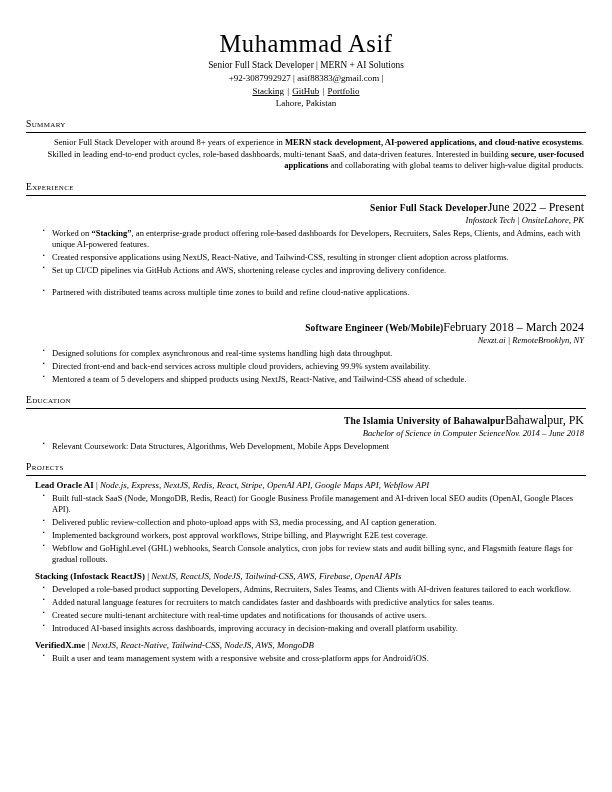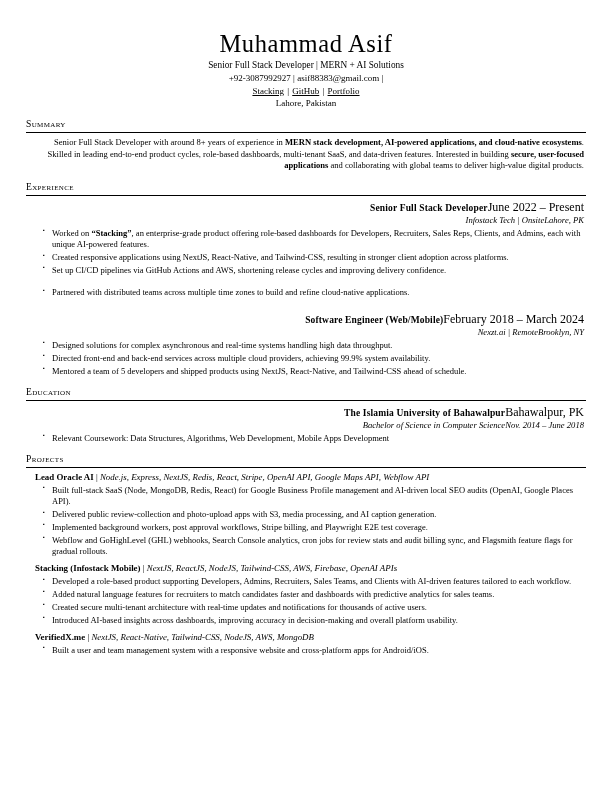--- a/index.html
+++ b/index.html
@@ -74,21 +74,21 @@
   
   .summary-text {
     font-size: 8.55px;
     line-height: 1.36;
     text-align: right;
   }
   .summary-text b { font-weight: 700; }
 
   
   .entry { margin-bottom: 1px; }
-  .entry + .entry { margin-top: 13px; }
+  .entry + .entry { margin-top: 21px; }
   .entry-row {
     display: flex;
     justify-content: flex-end;
     align-items: baseline;
     line-height: 1.3;
   }
   .entry-title {
     font-weight: 700;
     font-size: 9.5px;
     letter-spacing: 0.15px;
@@ -225,21 +225,21 @@
         <div class="project">
           <div class="project-head"><span class="project-name">Lead Oracle AI</span><span> | </span><span class="project-stack">Node.js, Express, NextJS, Redis, React, Stripe, OpenAI API, Google Maps API, Webflow API</span></div>
           <ul class="bullets">
             <li><span>Built full-stack SaaS (Node, MongoDB, Redis, React) for Google Business Profile management and AI-driven local SEO audits (OpenAI, Google Places API).</span></li>
             <li><span>Delivered public review-collection and photo-upload apps with S3, media processing, and AI caption generation.</span></li>
             <li><span>Implemented background workers, post approval workflows, Stripe billing, and Playwright E2E test coverage.</span></li>
             <li><span>Webflow and GoHighLevel (GHL) webhooks, Search Console analytics, cron jobs for review stats and audit billing sync, and Flagsmith feature flags for gradual rollouts.</span></li>
           </ul>
         </div>
         <div class="project">
-          <div class="project-head"><span class="project-name">Stacking (Infostack Mobile)</span><span> | </span><span class="project-stack">NextJS, ReactJS, NodeJS, Tailwind-CSS, AWS, Firebase, OpenAI APIs</span></div>
+          <div class="project-head"><span class="project-name">Stacking (Infostack ReactJS)</span><span> | </span><span class="project-stack">NextJS, ReactJS, NodeJS, Tailwind-CSS, AWS, Firebase, OpenAI APIs</span></div>
           <ul class="bullets">
             <li><span>Developed a role-based product supporting Developers, Admins, Recruiters, Sales Teams, and Clients with AI-driven features tailored to each workflow.</span></li>
             <li><span>Added natural language features for recruiters to match candidates faster and dashboards with predictive analytics for sales teams.</span></li>
             <li><span>Created secure multi-tenant architecture with real-time updates and notifications for thousands of active users.</span></li>
             <li><span>Introduced AI-based insights across dashboards, improving accuracy in decision-making and overall platform usability.</span></li>
           </ul>
         </div>
         <div class="project">
           <div class="project-head"><span class="project-name">VerifiedX.me</span><span> | </span><span class="project-stack">NextJS, React-Native, Tailwind-CSS, NodeJS, AWS, MongoDB</span></div>
           <ul class="bullets">

